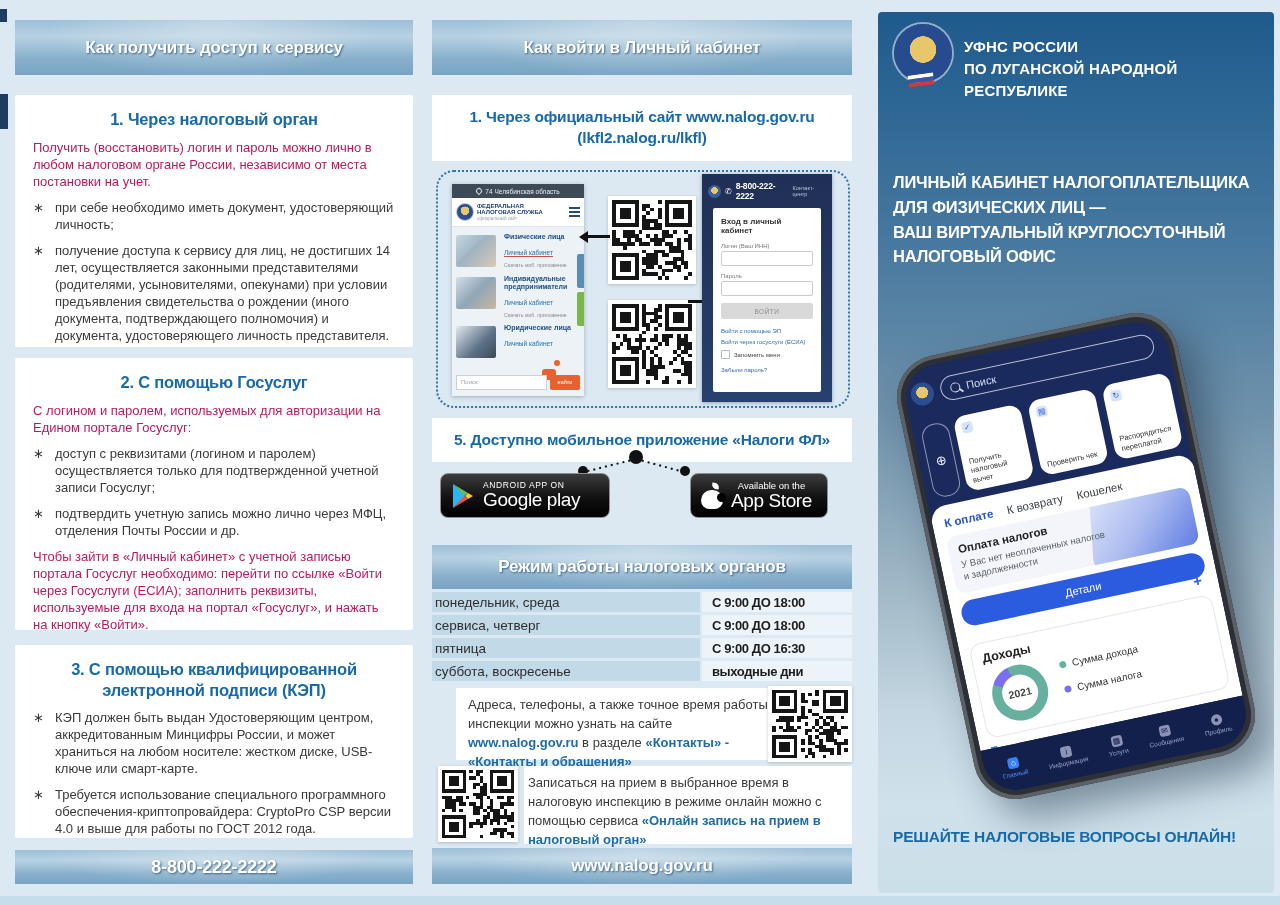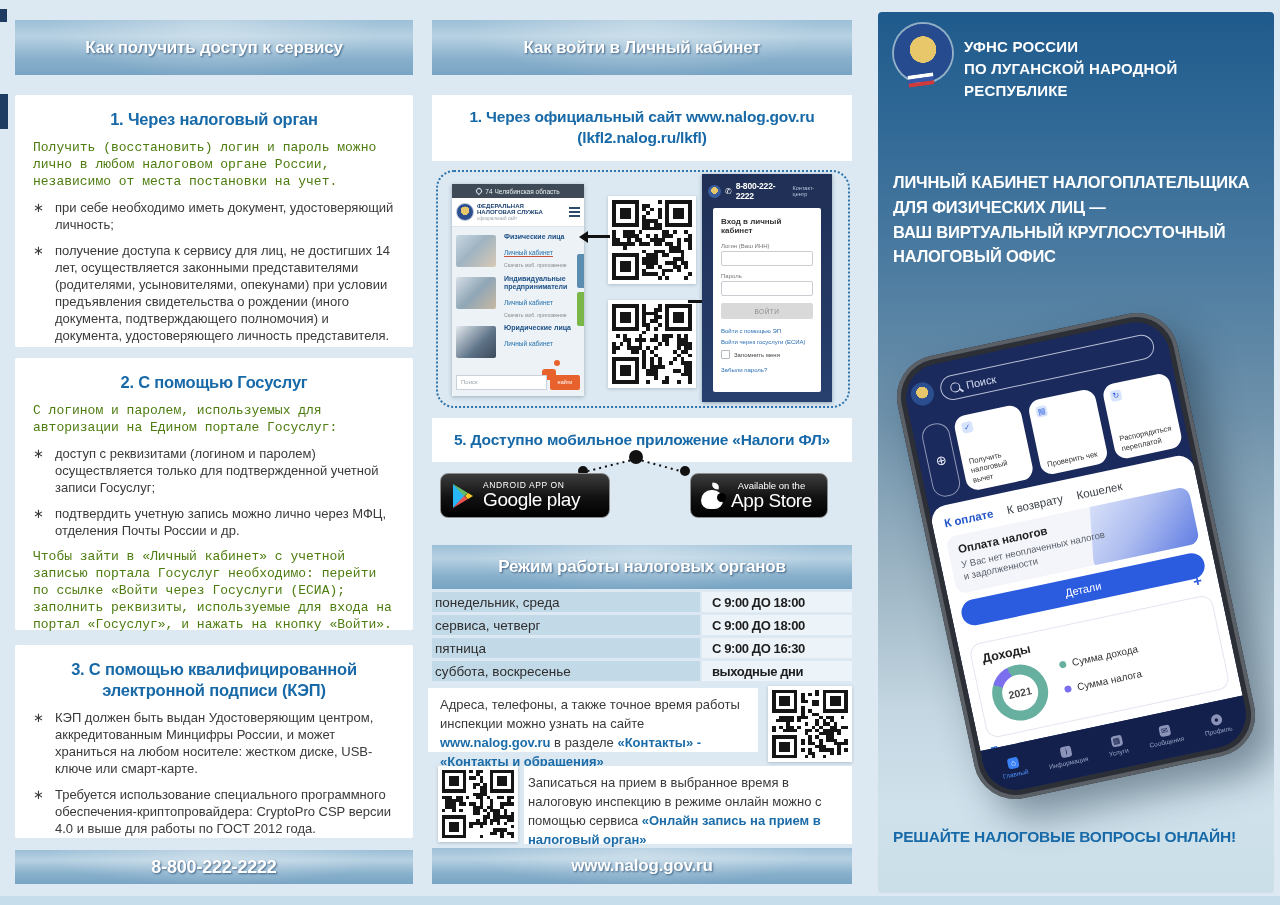--- a/index.html
+++ b/index.html
@@ -8,21 +8,21 @@
   .abs{position:absolute;}
 
   
   .hbar{position:absolute;display:flex;align-items:center;justify-content:center;
         background:radial-gradient(ellipse 70% 160% at 50% 10%, rgba(255,255,255,.35), rgba(255,255,255,0) 60%),
                    linear-gradient(180deg,#9cbfd7 0%,#b7d1e2 30%,#88b0cc 70%,#78a4c3 100%);
         color:#fff;font-weight:bold;font-size:17px;letter-spacing:-0.2px;
         text-shadow:1px 1px 2px rgba(15,50,90,.65);}
   .card{position:absolute;background:#ffffff;border-radius:2px;box-sizing:border-box;padding:10px 18px 8px 18px;}
   .sec-title{color:#1769a8;font-weight:bold;font-size:16.5px;text-align:center;margin:4px 0 9px 0;letter-spacing:-0.2px;line-height:1.25;}
-  .body-text{font-size:13px;line-height:1.31;color:#4d7c0f;margin:0 0 9px 0;font-family:Liberation Mono, monospace;}
+  .body-text{font-size:13px;line-height:1.31;color:#be185d;margin:0 0 9px 0;}
   .bullet{display:flex;font-size:13px;line-height:1.31;color:#3a3a3a;margin:0 0 9px 0;}
   .bullet::before{content:"\2217";width:22px;flex:0 0 22px;text-align:left;color:#3a3a3a;}
   .blue-strong{color:#1b6ca8;font-weight:bold;}
 
   .edge-mark{position:absolute;left:0;background:#1e3c62;}
 
   
   .white-box{position:absolute;background:#fff;box-sizing:border-box;}
   .step-title{color:#1769a8;font-weight:bold;font-size:15.5px;text-align:center;line-height:1.35;letter-spacing:-0.2px;}
   .dashed-frame{position:absolute;border:2px dotted #2f74ac;border-radius:18px;box-sizing:border-box;}
@@ -607,21 +607,21 @@
     <div class="sched-row">
       <div class="sched-day">пятница</div>
       <div class="sched-hours">С 9:00 ДО 16:30</div>
     </div>
     <div class="sched-row">
       <div class="sched-day">суббота, воскресенье</div>
       <div class="sched-hours">выходные дни</div>
     </div>
   </div>
 
-  <div class="white-box info-text" style="left:428px;top:688px;width:330px;height:64px;padding:8px 12px;">
+  <div class="white-box info-text" style="left:456px;top:688px;width:330px;height:72px;padding:8px 12px;">
     <span>Адреса, телефоны, а также точное время работы инспекции можно узнать на сайте </span><span class="blue-strong">www.nalog.gov.ru</span><span> в разделе </span><span class="blue-strong">«Контакты» - «Контакты и обращения»</span>
   </div>
   <div class="qr" style="left:768px;top:686px;width:84px;height:76px;">
       <svg viewBox="0 0 21 21" width="100%" height="100%" preserveAspectRatio="none" shape-rendering="crispEdges">
         <rect width="21" height="21" fill="#fff"></rect>
         <rect x="12" y="0" width="1" height="1" fill="#151515"></rect>
         <rect x="8" y="1" width="1" height="1" fill="#151515"></rect>
         <rect x="10" y="1" width="1" height="1" fill="#151515"></rect>
         <rect x="12" y="1" width="1" height="1" fill="#151515"></rect>
         <rect x="8" y="2" width="1" height="1" fill="#151515"></rect>

